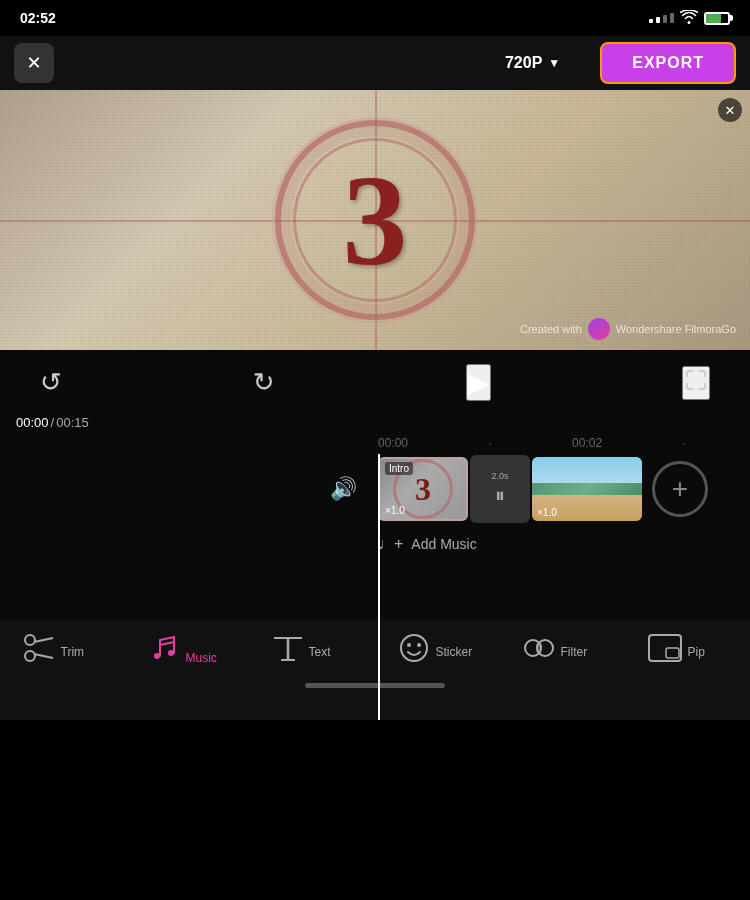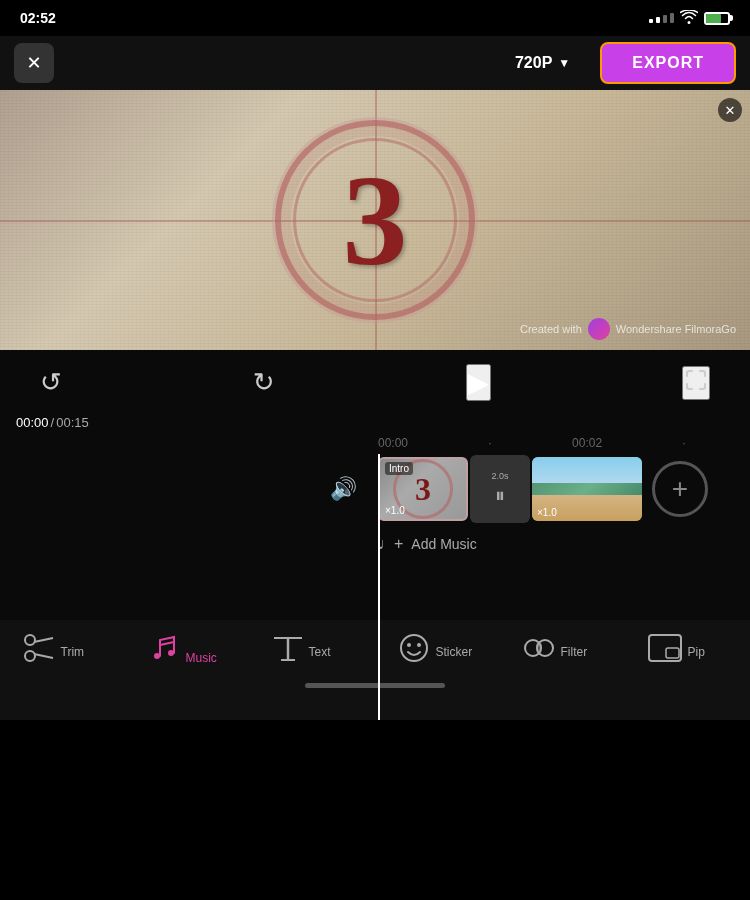--- a/index.html
+++ b/index.html
@@ -462,21 +462,21 @@
       </svg>
     </span>
     <div class="battery-icon">
       <div class="battery-fill"></div>
     </div>
   </div>
 </div>
 
 <div class="top-bar">
   <div class="close-btn">✕</div>
-  <div style="display:flex; align-items:center; gap:18px;">
+  <div style="display:flex; align-items:center; gap:28px;">
     <div class="quality-selector">
       <span>720P</span>
       <span class="chevron">▼</span>
     </div>
     <div class="export-btn">EXPORT</div>
   </div>
 </div>
 
 <div class="video-preview">
   <div class="video-preview-inner">

